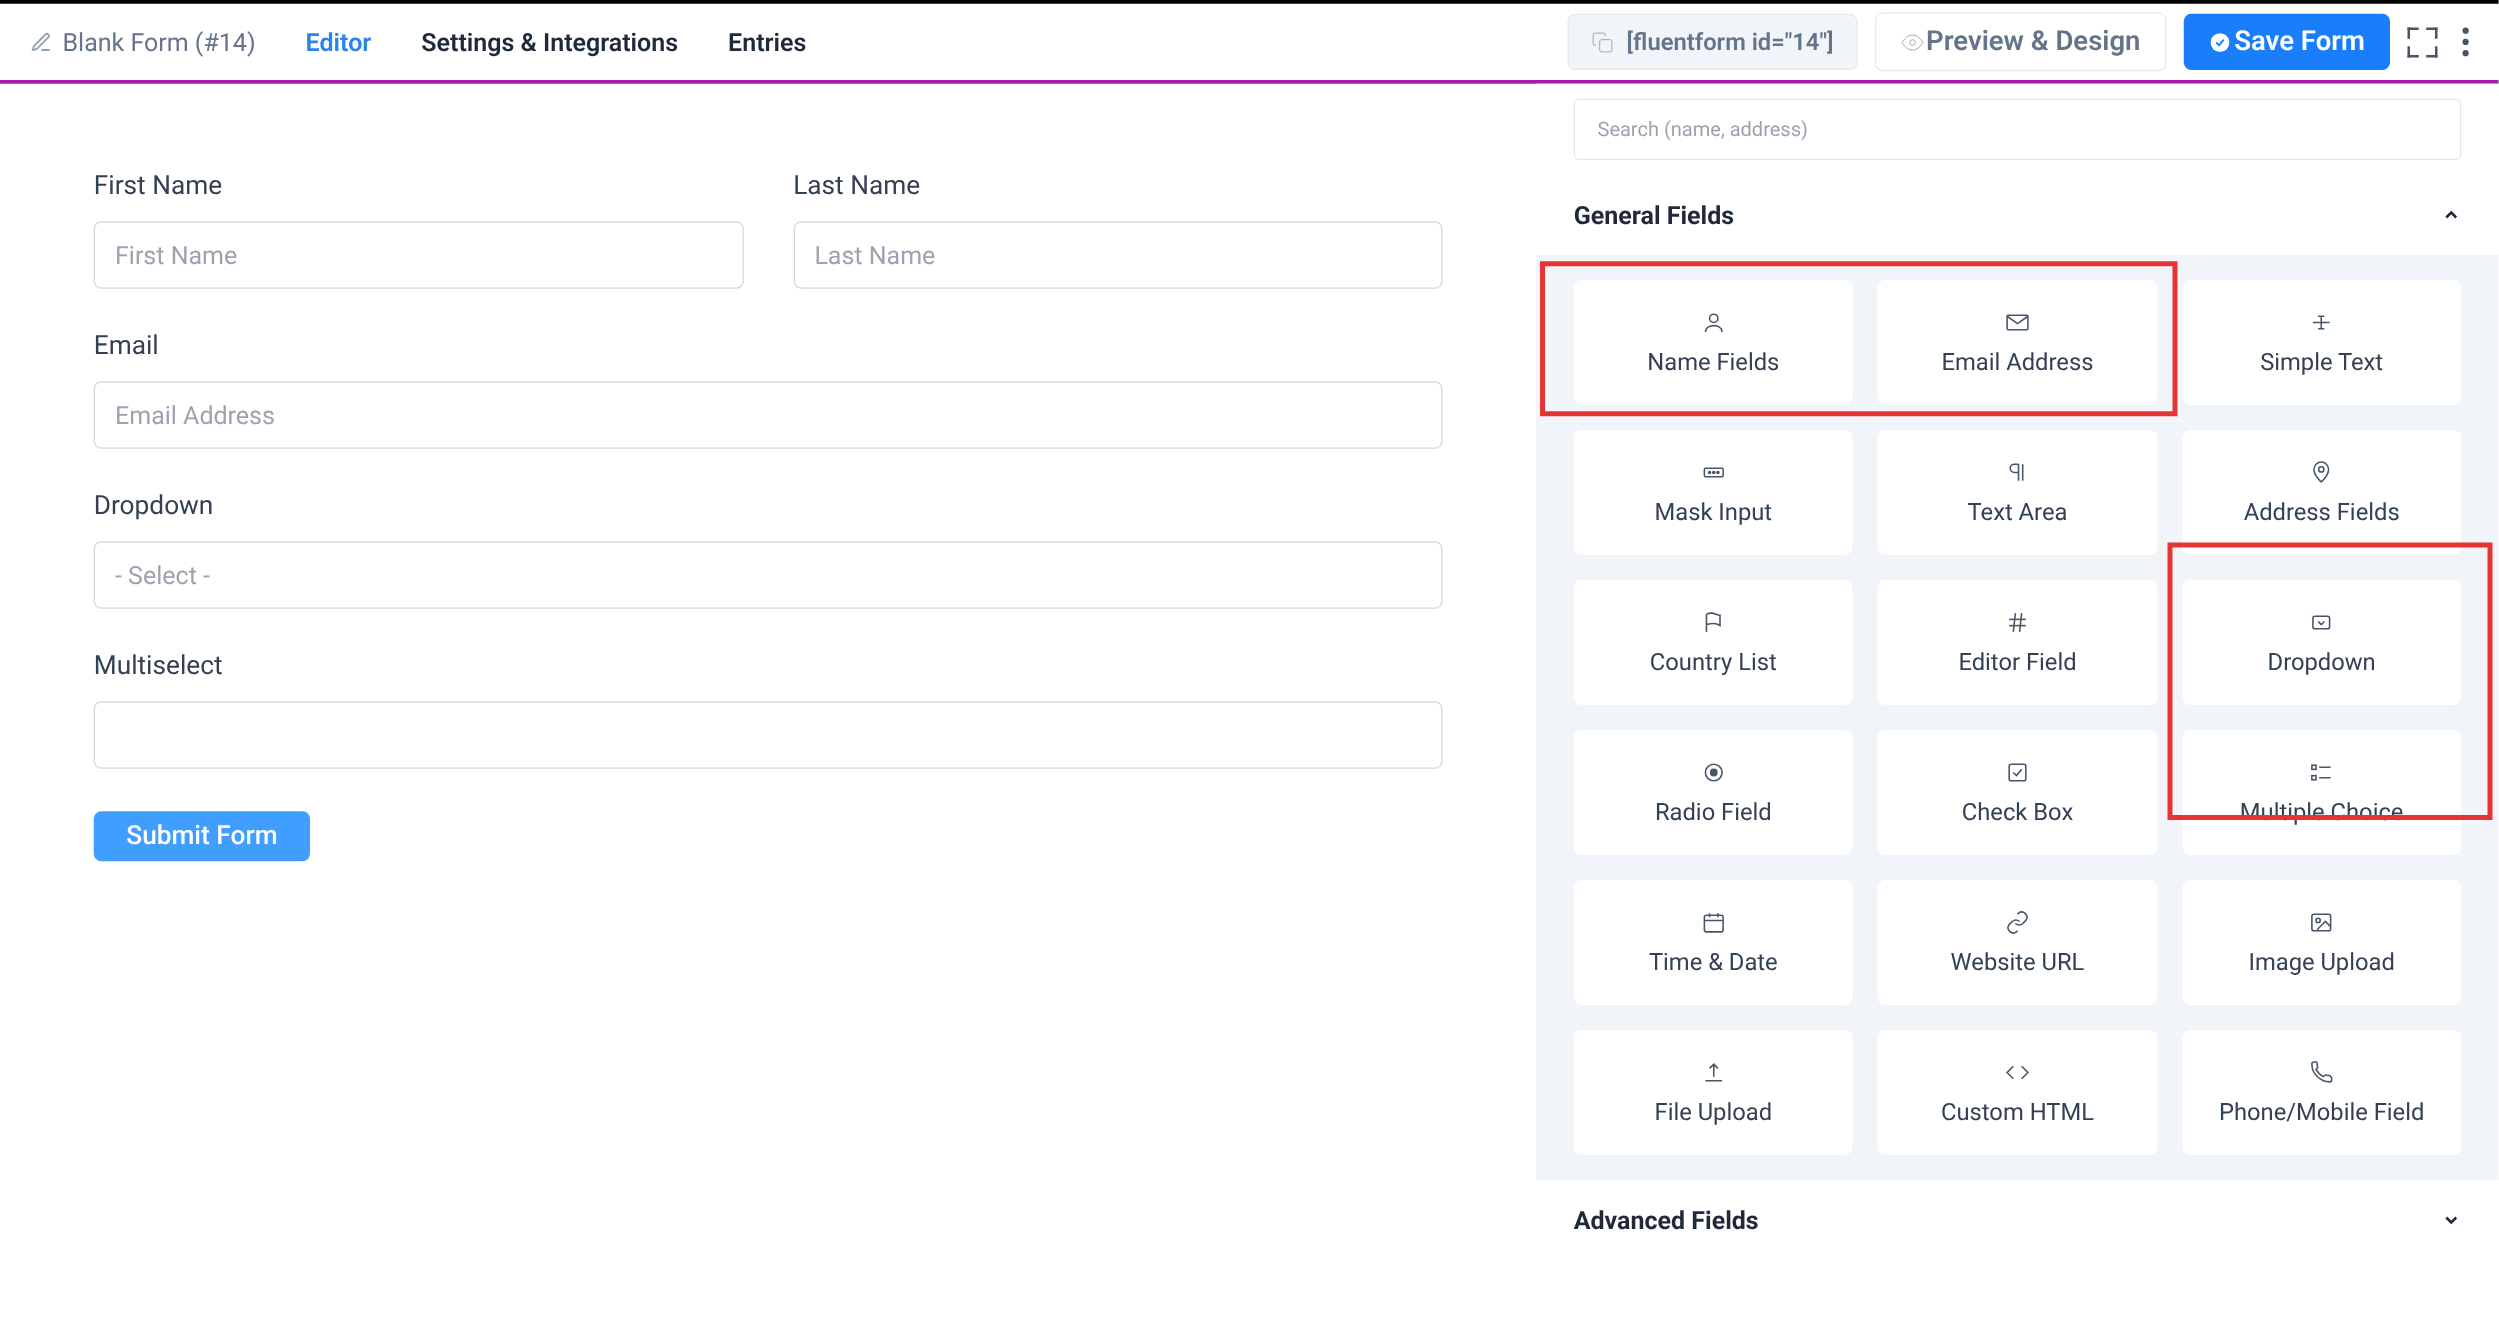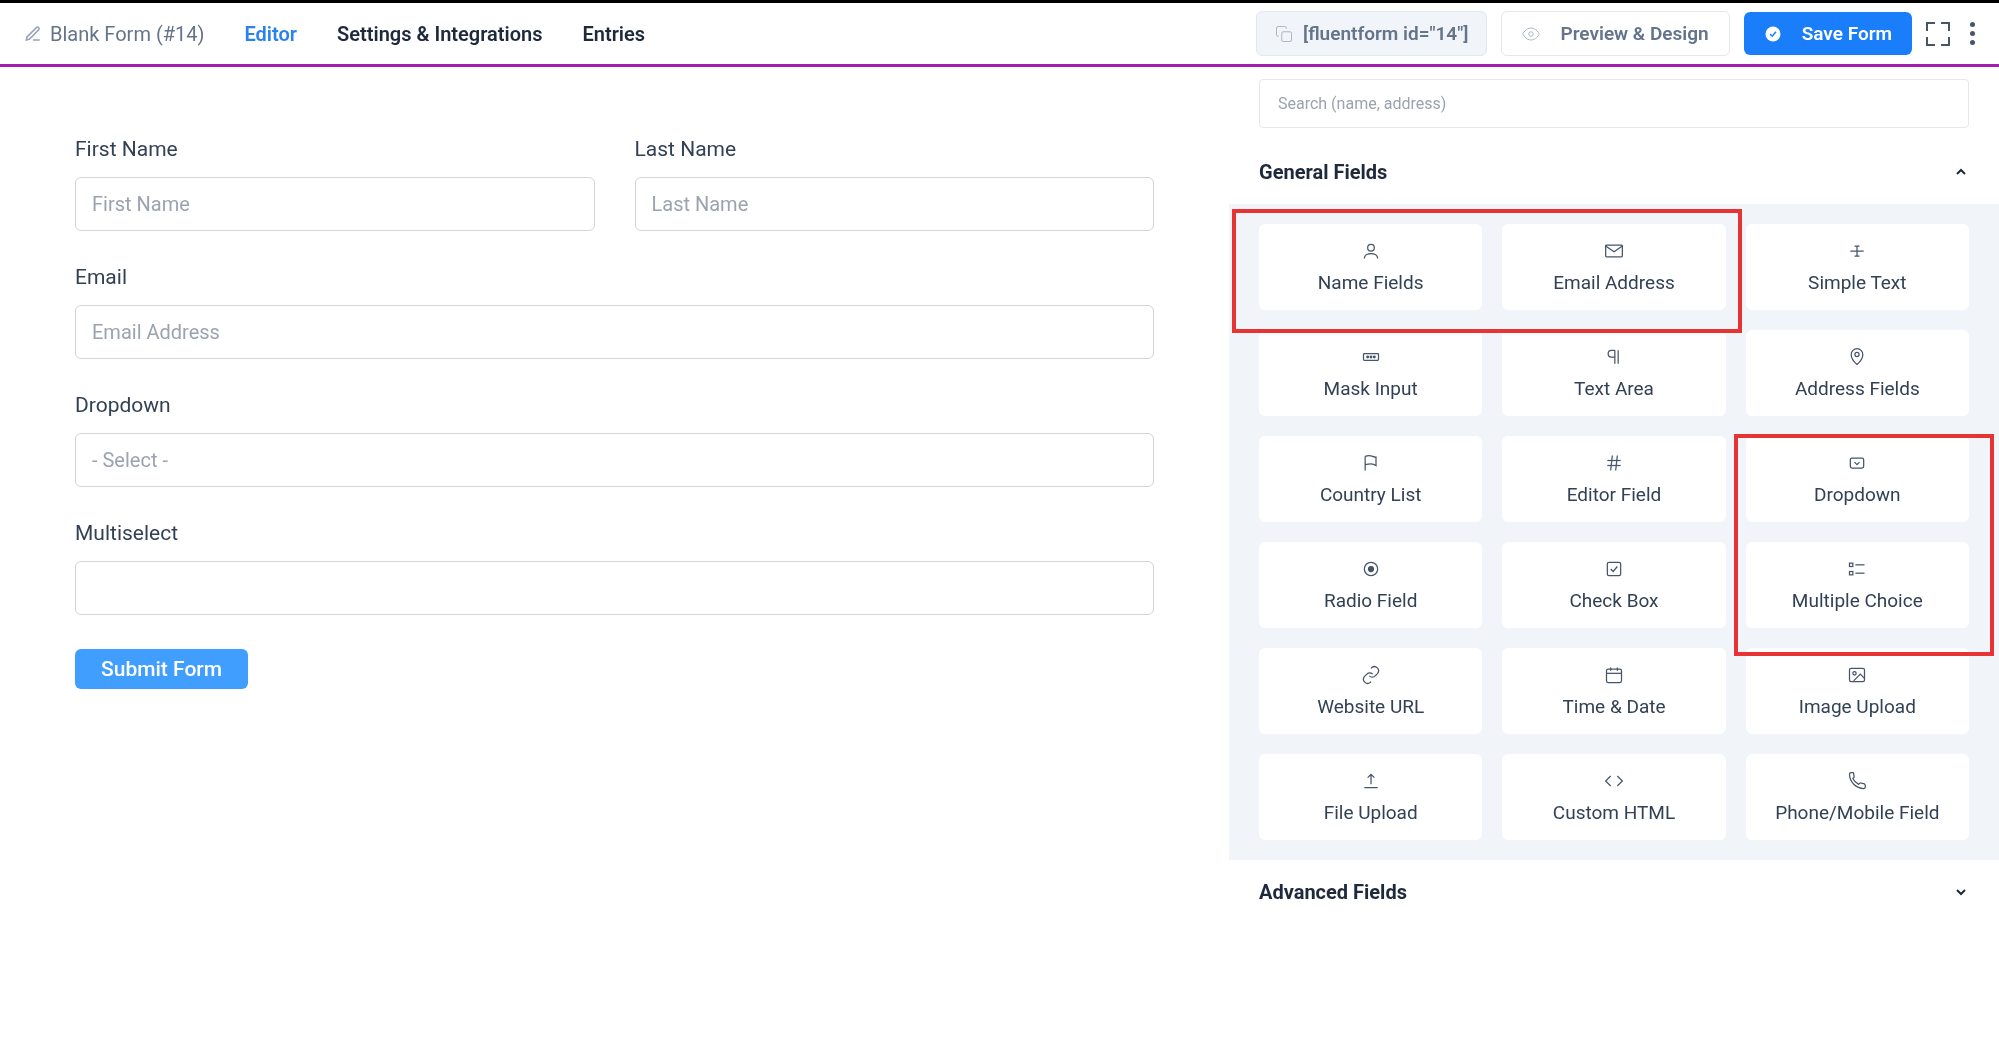--- a/index.html
+++ b/index.html
@@ -85,24 +85,24 @@
     .shortcode-box svg {
       width: 18px;
       height: 18px;
       stroke: #94a3b8;
       fill: none;
     }
 
     .btn {
       display: flex;
       align-items: center;
-      gap: 20px;
+      gap: 2px;
       padding: 10px 20px;
       border-radius: 6px;
-      font-size: 19px;
+      font-size: 22px;
       font-weight: 600;
       cursor: pointer;
       border: none;
     }
 
     .btn-outline {
       background: #fff;
       border: 1px solid #e2e8f0;
       color: #64748b;
     }
@@ -274,21 +274,21 @@
       background: #fff;
       border-radius: 6px;
       padding: 18px 10px;
       display: flex;
       flex-direction: column;
       align-items: center;
       justify-content: center;
       gap: 10px;
       cursor: pointer;
       position: relative;
-      height: 86px;
+      height: 100px;
     }
 
     .field-tile-icon {
       height: 20px;
       display: flex;
       align-items: center;
       justify-content: center;
     }
 
     .field-tile-icon svg {
@@ -546,36 +546,36 @@
               <rect x="3" y="15" width="4" height="4"></rect>
               <line x1="10" y1="17" x2="21" y2="17"></line>
             </svg>
         </div>
         <div class="field-tile-label">Multiple Choice</div>
       </div>
 
       <div class="field-tile">
         <div class="field-tile-icon">
           <svg viewBox="0 0 24 24">
-              <path d="M10 13a5 5 0 007 0l3-3a5 5 0 00-7-7l-1 1M14 11a5 5 0 00-7 0l-3 3a5 5 0 007 7l1-1"></path>
-            </svg>
-        </div>
-        <div class="field-tile-label">Website URL</div>
-      </div>
-
-      <div class="field-tile">
-        <div class="field-tile-icon">
-          <svg viewBox="0 0 24 24">
               <rect x="3" y="5" width="18" height="16" rx="2"></rect>
               <line x1="3" y1="10" x2="21" y2="10"></line>
               <line x1="8" y1="3" x2="8" y2="7"></line>
               <line x1="16" y1="3" x2="16" y2="7"></line>
             </svg>
         </div>
         <div class="field-tile-label">Time &amp; Date</div>
+      </div>
+
+      <div class="field-tile">
+        <div class="field-tile-icon">
+          <svg viewBox="0 0 24 24">
+              <path d="M10 13a5 5 0 007 0l3-3a5 5 0 00-7-7l-1 1M14 11a5 5 0 00-7 0l-3 3a5 5 0 007 7l1-1"></path>
+            </svg>
+        </div>
+        <div class="field-tile-label">Website URL</div>
       </div>
 
       <div class="field-tile">
         <div class="field-tile-icon">
           <svg viewBox="0 0 24 24">
               <rect x="3" y="4" width="18" height="16" rx="2"></rect>
               <circle cx="9" cy="10" r="2"></circle>
               <path d="M21 16l-5-5-8 8"></path>
             </svg>
         </div>

